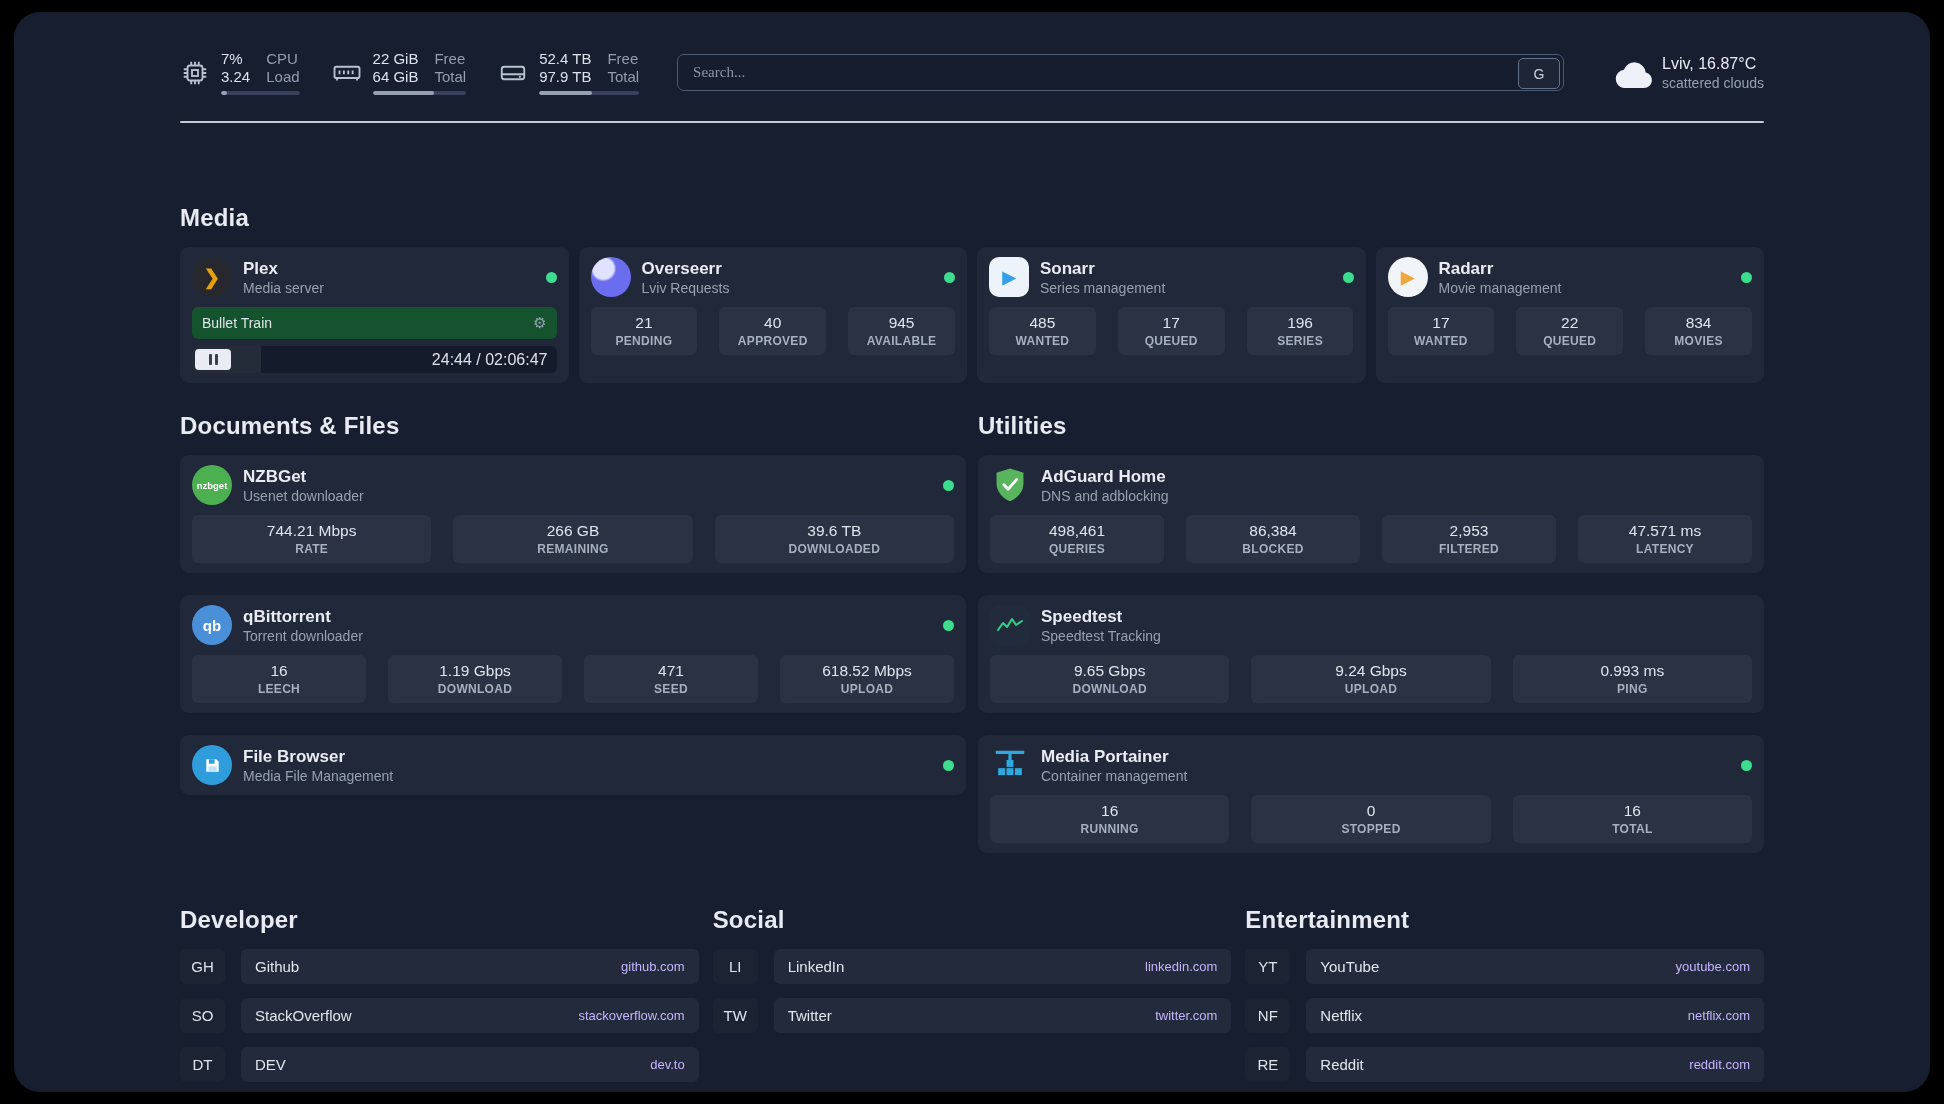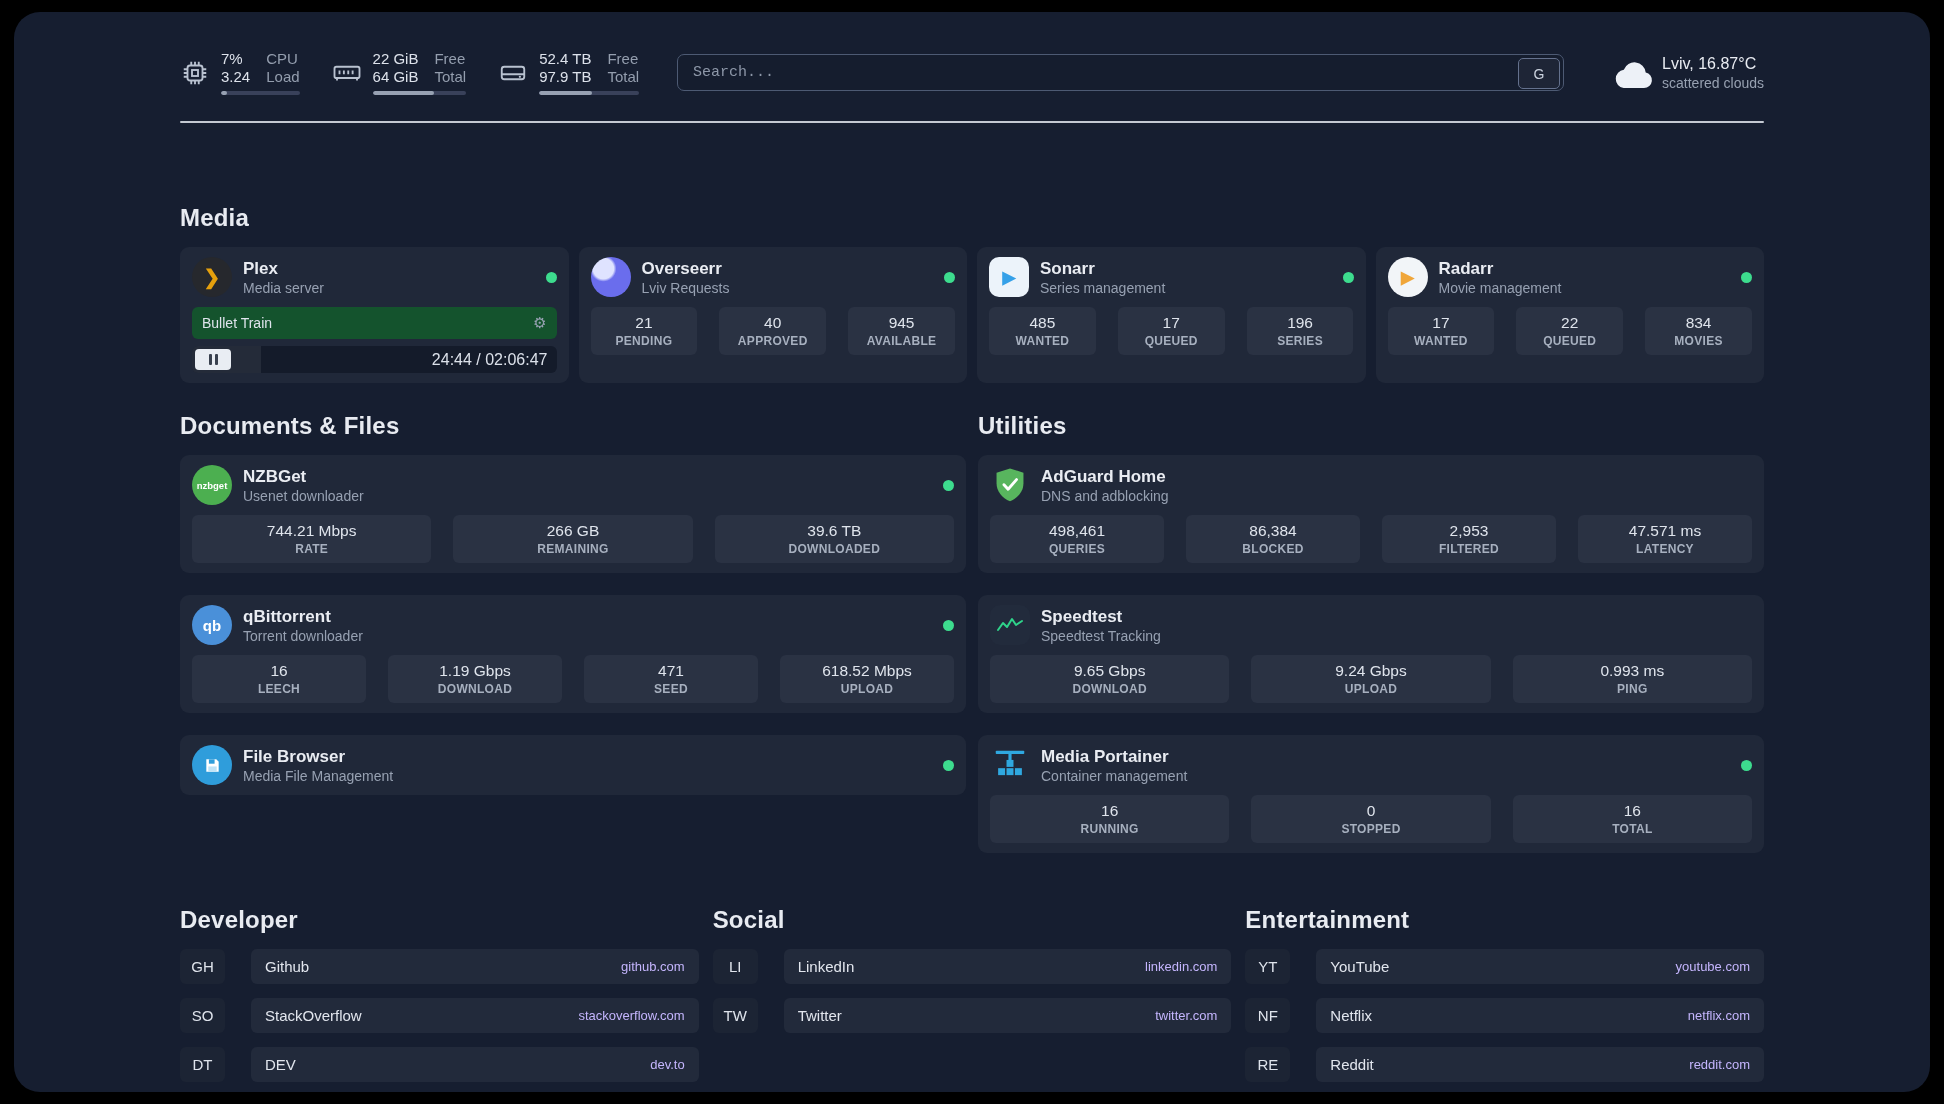--- a/index.html
+++ b/index.html
@@ -19,21 +19,21 @@
   .res-body{display:flex;flex-direction:column;gap:5px;min-width:78px;}
   .res-rows{display:flex;gap:16px;font-size:15px;line-height:18px;}
   .res-vals{color:#dde2eb;}
   .res-labels{color:#949eae;}
   .bar{height:4px;background:#39415a;border-radius:2px;overflow:hidden;}
   .bar i{display:block;height:100%;background:#97a1b2;border-radius:2px;}
 
   .search-wrap{flex:1;margin:0 46px 0 38px;position:relative;height:37px;}
   input.search{width:100%;height:100%;box-sizing:border-box;background:#151d2e;
     border:1px solid #4d5a73;border-radius:7px;padding:0 58px 0 15px;color:#8b5cf6;
-    font-size:15px;outline:none;font-family:Liberation Mono, monospace;}
+    font-size:15px;outline:none;font-family:Liberation Serif, serif;}
   input.search::placeholder{color:#8d97a8;}
   .gbtn{position:absolute;right:4px;top:4px;width:40px;height:29px;border:1px solid #64718d;
     border-radius:5px;display:flex;align-items:center;justify-content:center;color:#ccd3df;
     font-size:14px;background:rgba(255,255,255,0.04);cursor:pointer;}
 
   .weather{display:flex;align-items:center;gap:4px;}
   .weather-icon{width:48px;height:34px;}
   .weather-loc{font-size:16px;color:#e8ebf1;line-height:21px;}
   .weather-cond{font-size:14px;color:#97a1b1;line-height:18px;}
 
@@ -69,21 +69,21 @@
     justify-content:center;gap:3px;cursor:pointer;position:relative;z-index:1;flex:none;}
   .pause-btn b{width:3px;height:11px;background:#39414f;border-radius:1px;display:block;}
   .ptime{margin-left:auto;font-size:16px;color:#dce1ea;position:relative;z-index:1;}
 
   .mid{margin-top:28px;display:grid;grid-template-columns:1fr 1fr;gap:0 12px;align-items:start;}
   .col-stack{display:flex;flex-direction:column;gap:22px;}
 
   
   .bookmarks{margin-top:52px;display:grid;grid-template-columns:repeat(3,1fr);gap:0 14px;padding-bottom:40px;}
   .bm-list{display:flex;flex-direction:column;gap:14px;}
-  .bm-row{display:flex;gap:26px;align-items:stretch;cursor:pointer;}
+  .bm-row{display:flex;gap:16px;align-items:stretch;cursor:pointer;}
   .bm-abbr{width:45px;background:#1c2434;border-radius:6px;display:flex;align-items:center;
     justify-content:center;font-size:15px;color:#dfe4ec;flex:none;}
   .bm-card{flex:1;background:#222a3b;border-radius:6px;display:flex;align-items:center;
     justify-content:space-between;padding:0 14px;height:35px;}
   .bm-name{font-size:15px;color:#e2e6ee;}
   .bm-domain{font-size:13px;color:#c4b5fd;}
 
   
   .ic-plex{background:#26282d;}
   .ic-plex i{color:#e5a00d;font-size:20px;font-weight:700;}

